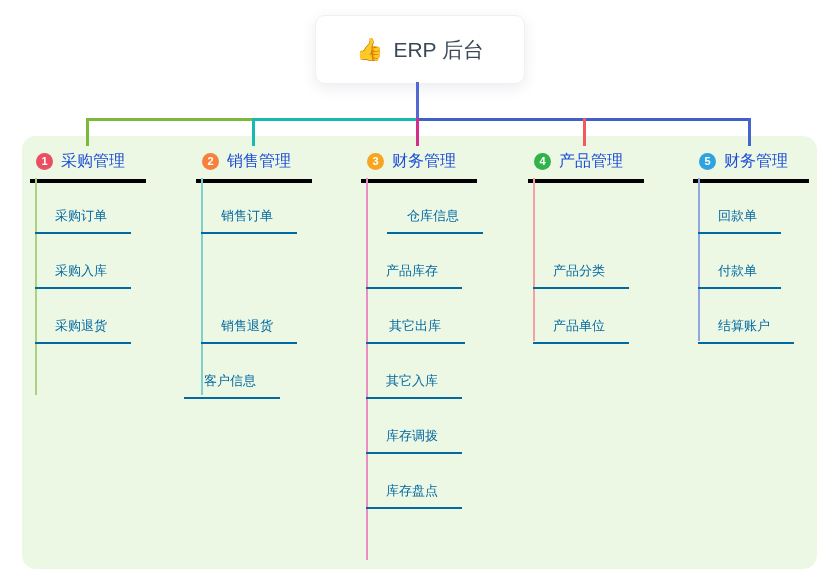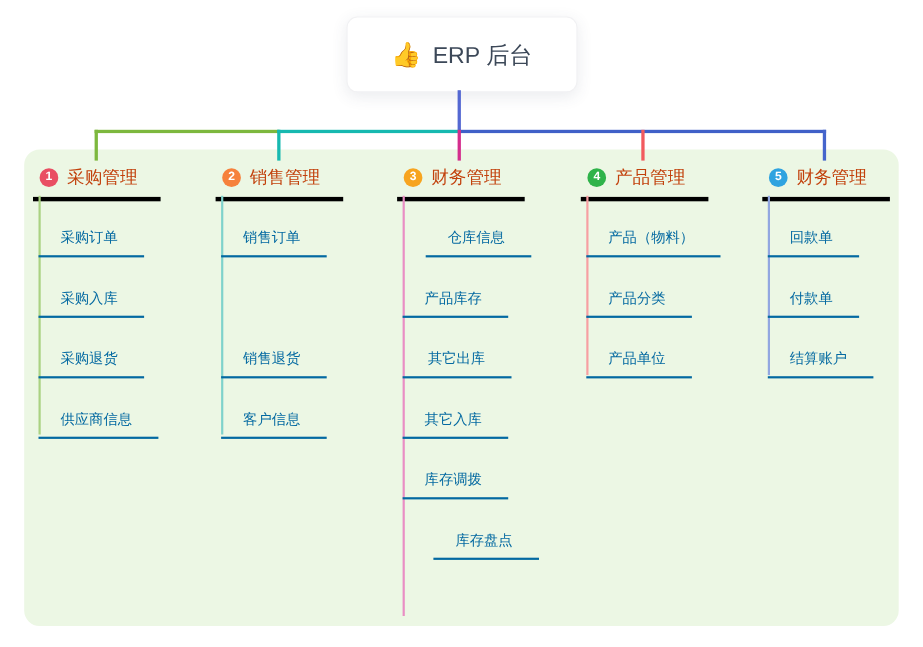--- a/index.html
+++ b/index.html
@@ -50,21 +50,21 @@
   }
   .badge{
     width:17px;height:17px;border-radius:50%;flex:0 0 17px;
     color:#fff;font-size:11px;line-height:17px;text-align:center;font-weight:bold;
   }
   .b1 .badge{background:#e94e63;}
   .b2 .badge{background:#f6813c;}
   .b3 .badge{background:#f7a41f;}
   .b4 .badge{background:#2fb34a;}
   .b5 .badge{background:#2fa3e0;}
-  .branch-title{font-size:16px;color:#c2410c;white-space:nowrap;}
+  .branch-title{font-size:16px;color:#1d4ed8;white-space:nowrap;}
   
   .item{
     position:absolute;display:inline-block;white-space:nowrap;
     padding:4px 24px 7px 20px;border-bottom:2px solid;
     font-size:13px;color:#0369a1;cursor:default;
   }
 </style>
 </head>
 <body>
 
@@ -88,49 +88,47 @@
   <div class="line drop c5-strong" style="left:748px;"></div>
 
   <div class="branch-header b1 c1-border" style="left:30px;">
     <span class="badge">1</span>
     <span class="branch-title">采购管理</span>
   </div>
   <div class="line spine c1-light" style="left:35px;height:217px;"></div>
   <div class="item c1-lborder" style="left:35px;top:203px;">采购订单</div>
   <div class="item c1-lborder" style="left:35px;top:258px;">采购入库</div>
   <div class="item c1-lborder" style="left:35px;top:313px;">采购退货</div>
-  <div class="item c1-lborder" style="left:35px;top:368px;">供应商信息</div>
 
   <div class="branch-header b2 c2-border" style="left:196px;">
     <span class="badge">2</span>
     <span class="branch-title">销售管理</span>
   </div>
   <div class="line spine c2-light" style="left:201px;height:217px;"></div>
   <div class="item c2-lborder" style="left:201px;top:203px;">销售订单</div>
   <div class="item c2-lborder" style="left:201px;top:313px;">销售退货</div>
-  <div class="item c2-lborder" style="left:201px;top:368px;font-family:Liberation Serif, serif;">客户信息</div>
+  <div class="item c2-lborder" style="left:184px;top:368px;font-family:Liberation Serif, serif;">客户信息</div>
 
   <div class="branch-header b3 c3-border" style="left:361px;">
     <span class="badge">3</span>
     <span class="branch-title">财务管理</span>
   </div>
   <div class="line spine c3-light" style="left:366px;height:382px;"></div>
   <div class="item c3-lborder" style="left:366px;top:203px;margin-left:21px;">仓库信息</div>
   <div class="item c3-lborder" style="left:366px;top:258px;">产品库存</div>
   <div class="item c3-lborder" style="left:366px;top:313px;padding-left:23px;">其它出库</div>
   <div class="item c3-lborder" style="left:366px;top:368px;">其它入库</div>
   <div class="item c3-lborder" style="left:366px;top:423px;">库存调拨</div>
-  <div class="item c3-lborder" style="left:366px;top:478px;margin-left:28px;">库存盘点</div>
+  <div class="item c3-lborder" style="left:366px;top:478px;">库存盘点</div>
 
   <div class="branch-header b4 c4-border" style="left:528px;">
     <span class="badge">4</span>
     <span class="branch-title">产品管理</span>
   </div>
   <div class="line spine c4-light" style="left:533px;height:163px;"></div>
-  <div class="item c4-lborder" style="left:533px;top:203px;">产品（物料）</div>
   <div class="item c4-lborder" style="left:533px;top:258px;">产品分类</div>
   <div class="item c4-lborder" style="left:533px;top:313px;">产品单位</div>
 
   <div class="branch-header b5 c5-border" style="left:693px;">
     <span class="badge">5</span>
     <span class="branch-title">财务管理</span>
   </div>
   <div class="line spine c5-light" style="left:698px;height:163px;"></div>
   <div class="item c5-lborder" style="left:698px;top:203px;">回款单</div>
   <div class="item c5-lborder" style="left:698px;top:258px;">付款单</div>

